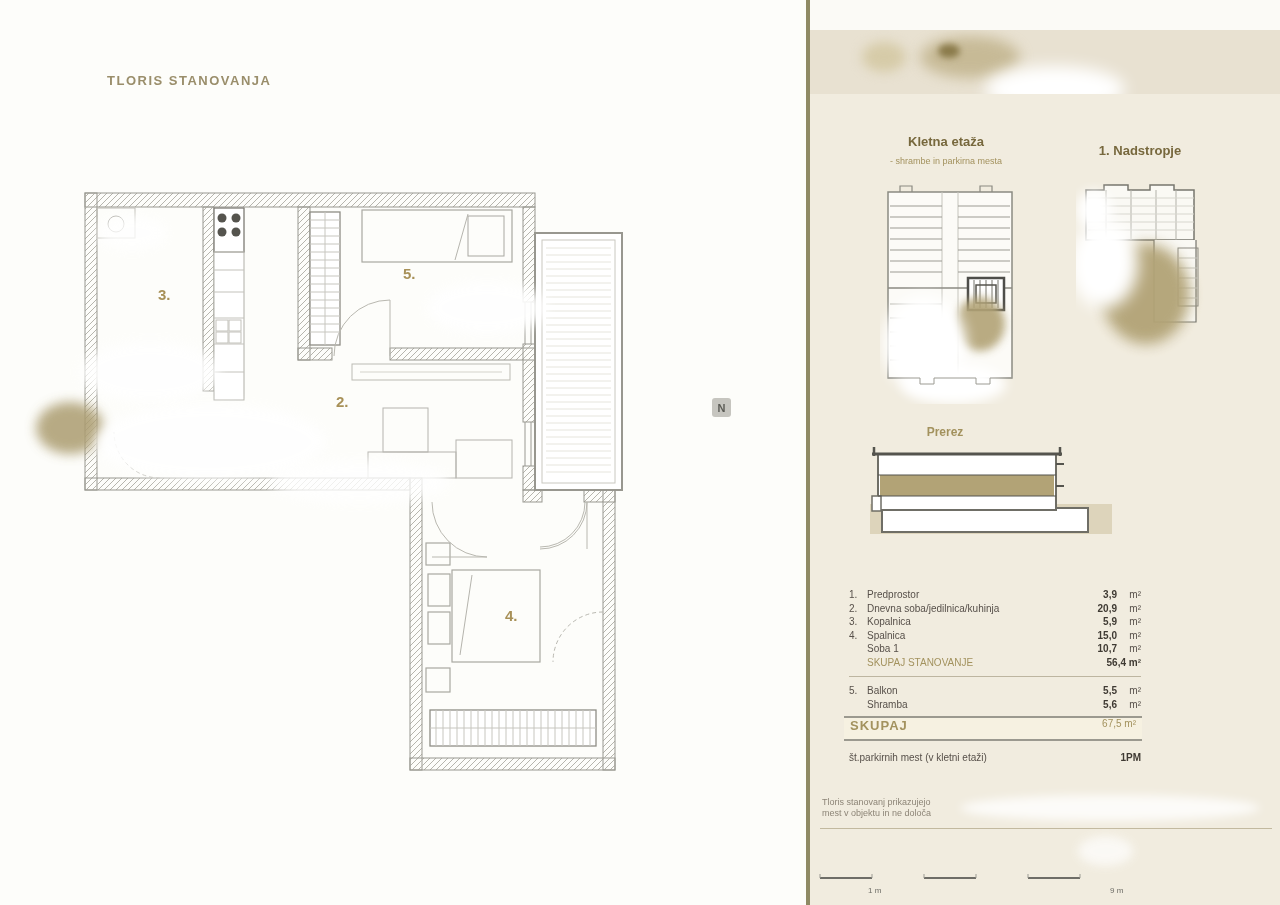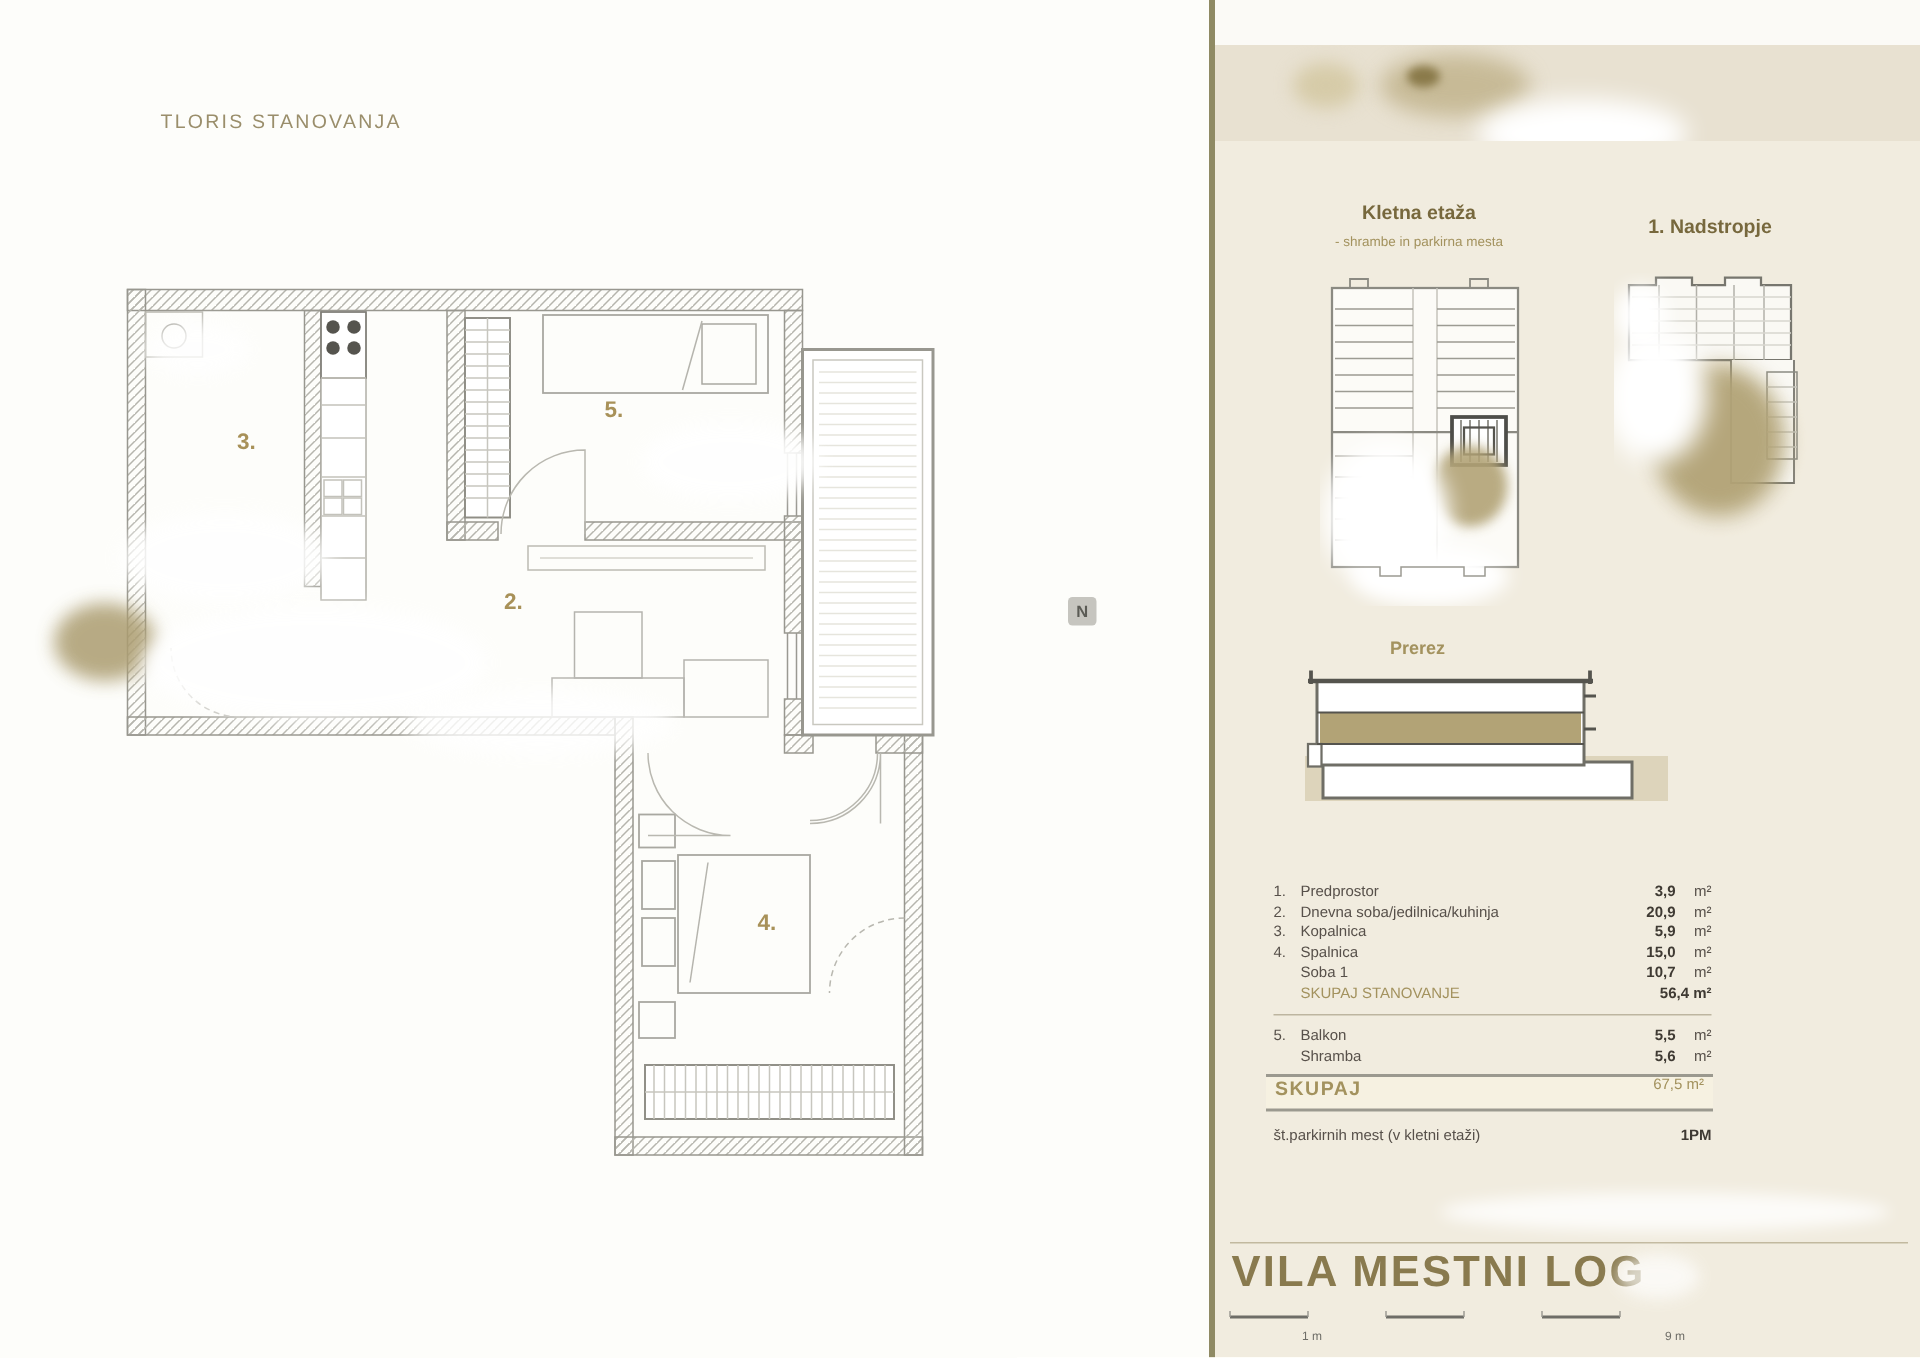--- a/index.html
+++ b/index.html
@@ -1,21 +1,21 @@
 <!DOCTYPE html>
 <html><head>
 <meta charset="utf-8">
 <style>
   html,body{margin:0;padding:0;background:#fff;}
   body{font-family:"Liberation Sans","DejaVu Sans",sans-serif;}
   #stage{position:relative;width:1280px;height:905px;overflow:hidden;background:#fdfdfa;}
 
   
   #plan-panel{position:absolute;left:0;top:0;width:806px;height:905px;background:#fdfdfa;}
-  .page-title{position:absolute;left:107px;top:73px;font-size:13px;font-weight:normal;
+  .page-title{position:absolute;left:107px;top:73px;font-size:13px;font-weight:bold;
     letter-spacing:1.5px;color:#9a8e6b;}
   .room-label{position:absolute;font-size:15px;font-weight:bold;color:#a89158;}
   .north-badge{position:absolute;left:712px;top:398px;width:19px;height:19px;background:#c6c5bf;
     border-radius:3px;color:#5b5b55;font-size:11px;font-weight:bold;display:flex;
     align-items:center;justify-content:center;}
 
   
   #sidebar{position:absolute;left:806px;top:0;width:474px;height:905px;background:#f1ecdf;
     border-left:4px solid #8f8a64;box-sizing:border-box;}
   .sb-topwhite{position:absolute;left:0;top:0;width:470px;height:30px;background:#fbfaf6;}
@@ -280,24 +280,27 @@
 
     <div class="total-band">
       <span class="lbl">SKUPAJ</span>
       <span class="val">67,5 m²</span>
     </div>
     <div class="parking">
       <span class="lbl">št.parkirnih mest (v kletni etaži)</span>
       <span class="val">1PM</span>
     </div>
 
+    <div class="disclaimer">
+      <span>Tloris stanovanj prikazujejo</span><br>
+      <span>mest v objektu in ne določa</span>
+    </div>
     <div class="smudge" style="left:150px;top:795px;width:300px;height:26px;"></div>
 
     <div class="title-rule"></div>
-    <div class="project-title">VILA MESTNI LOG</div>
     <div class="smudge" style="left:268px;top:836px;width:55px;height:30px;opacity:.85;"></div>
 
     <svg width="280" height="16" viewBox="0 0 280 16" style="position:absolute;left:8px;top:870px;">
       <path d="M2 8 H54 M106 8 H158 M210 8 H262" stroke="#6e6d67" stroke-width="2" fill="none"></path>
       <path d="M2 4 V8 M54 4 V8 M106 4 V8 M158 4 V8 M210 4 V8 M262 4 V8" stroke="#9c9b93" stroke-width="1" fill="none"></path>
     </svg>
     <div class="scale-label" style="left:10px;top:886px;">1 m</div>
     <div class="scale-label" style="left:252px;top:886px;">9 m</div>
   </div>
 </div>

